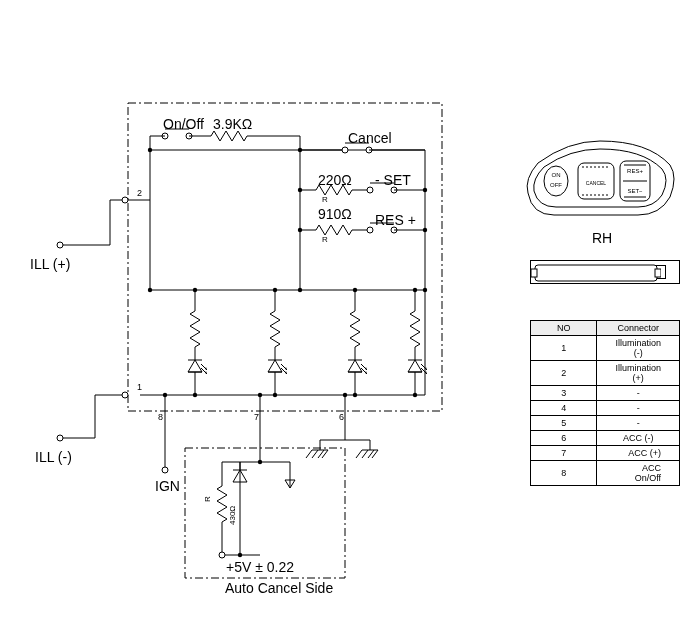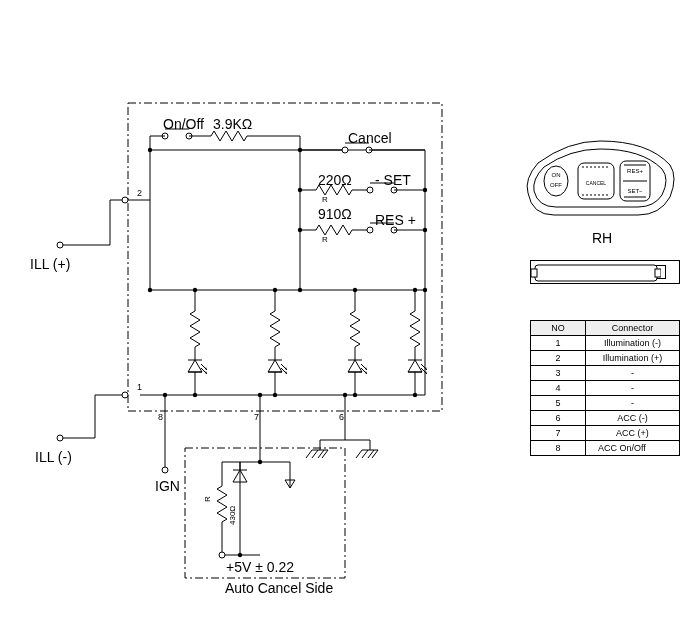--- a/index.html
+++ b/index.html
@@ -1,20 +1,20 @@
 <!DOCTYPE html>
 <html><head>
 <meta charset="utf-8">
 <style>
 html,body{margin:0;padding:0;background:#fff;font-family:Arial,Helvetica,sans-serif;font-size:10px;color:#000}
 .stage{position:relative;width:700px;height:640px}
 svg{position:absolute;top:0;left:0}
 .label{position:absolute;font-size:14px;color:#000;white-space:nowrap}
 .tbl{position:absolute;border-collapse:collapse;font-size:9px}
-.tbl td,.tbl th{border:1px solid #000;padding:2px 12px;text-align:center}
+.tbl td,.tbl th{border:1px solid #000;padding:2px 18px;text-align:center}
 .tbl th{background:#eee;font-weight:normal}
 .connector-box{position:absolute;border:1px solid #000;width:140px;padding:4px}
 .pintbl{margin:0 auto;border-collapse:collapse;font-size:7px}
 .pintbl td{border:1px solid #000;width:12px;height:10px;text-align:center}
 .steer{position:absolute}
 </style>
 </head>
 <body>
 <div class="stage">
 
@@ -297,22 +297,22 @@
   <tr>
           <td>5</td>
           <td style="text-align:center">-</td>
         </tr>
   <tr>
           <td>6</td>
           <td style="text-align:center">ACC (-)</td>
         </tr>
   <tr>
           <td>7</td>
-          <td style="text-align:center">ACC (+)</td>
+          <td style="text-align:right">ACC (+)</td>
         </tr>
   <tr>
           <td>8</td>
-          <td style="text-align:left">ACC On/Off</td>
+          <td style="text-align:right">ACC On/Off</td>
         </tr>
 </tbody>
     </table>
 
 </div>
 
 </body></html>

